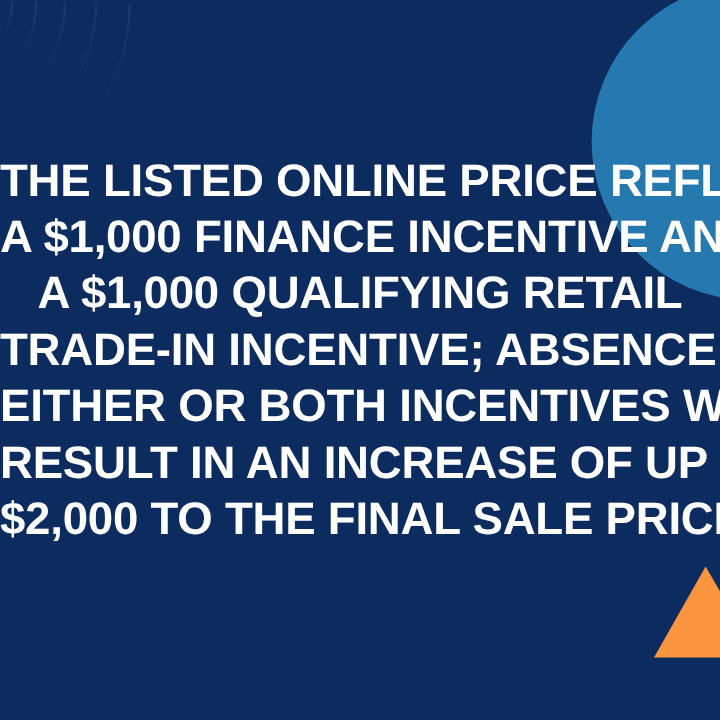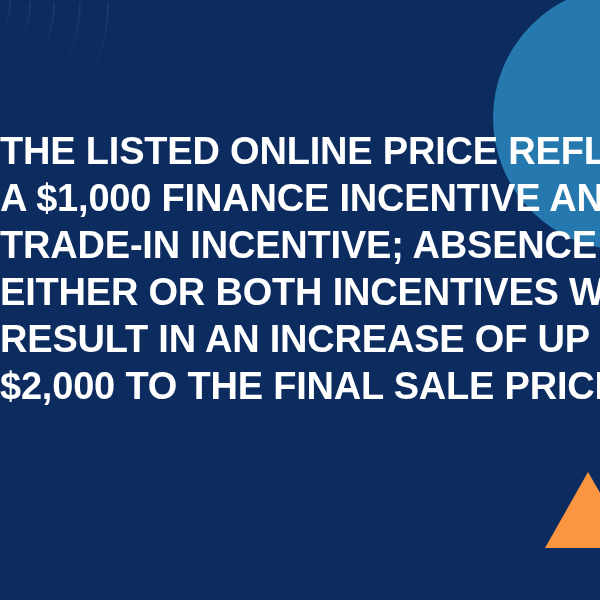--- a/index.html
+++ b/index.html
@@ -92,19 +92,20 @@
 
   <div class="deco-layer">
     <svg class="deco-svg" viewBox="0 0 600 600" xmlns="http://www.w3.org/2000/svg">
       <polygon points="588,472 632,548 545,548" fill="#fb9540"></polygon>
     </svg>
   </div>
 
   <div class="headline">
     <span class="line">THE LISTED ONLINE PRICE REFLECTS</span>
     <span class="line">A $1,000 FINANCE INCENTIVE AND</span>
+    <span class="line">A $1,000 QUALIFYING RETAIL</span>
     <span class="line">TRADE-IN INCENTIVE; ABSENCE OF</span>
     <span class="line">EITHER OR BOTH INCENTIVES WILL</span>
     <span class="line">RESULT IN AN INCREASE OF UP TO</span>
     <span class="line">$2,000 TO THE FINAL SALE PRICE.</span>
   </div>
 
 </div>
 
 </body></html>

